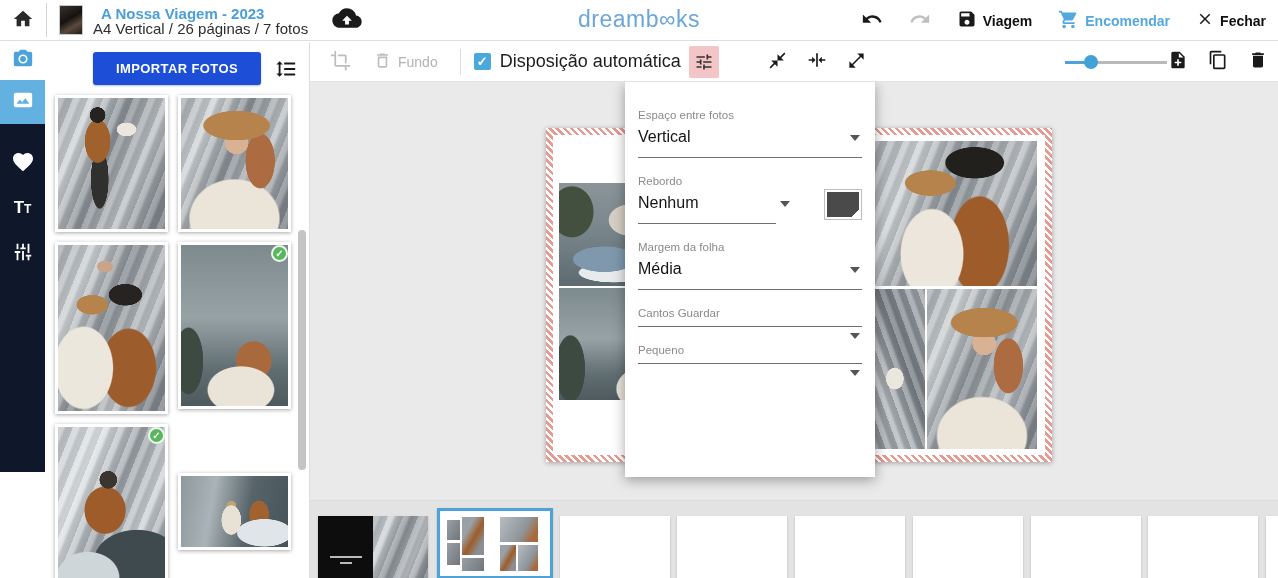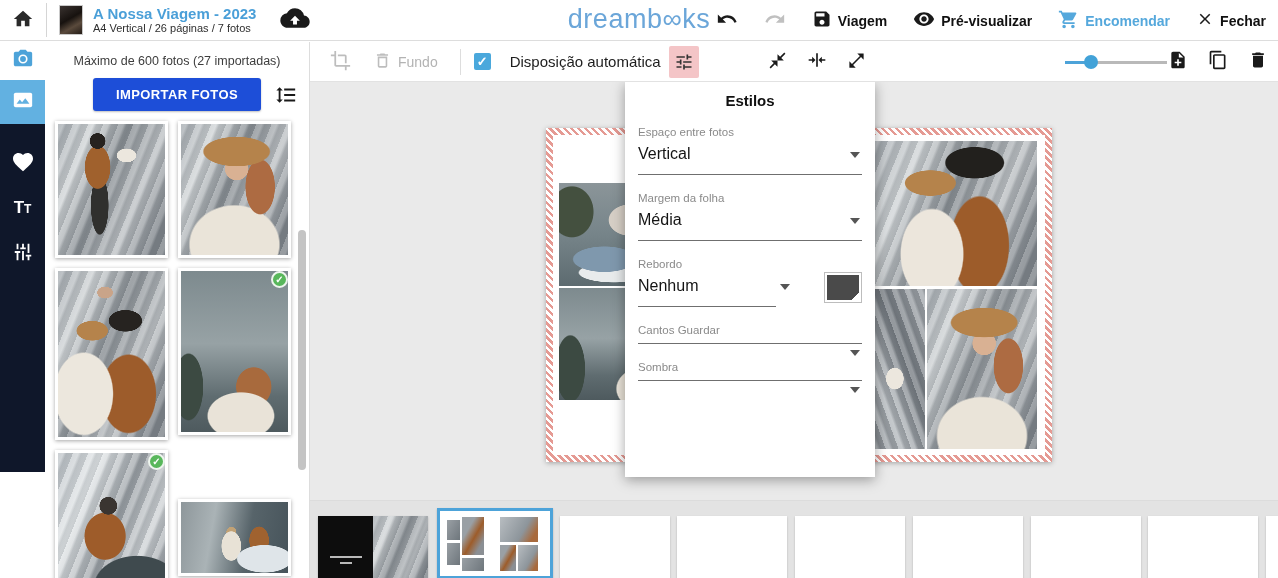--- a/index.html
+++ b/index.html
@@ -9,25 +9,25 @@
 
   
   .topbar { position:absolute; left:0; top:0; width:1278px; height:41px; background:#fff;
     border-bottom:1px solid #ddd; display:flex; align-items:center; z-index:40; }
   .tb-left { display:flex; align-items:center; gap:10px; padding-left:12px; }
   .icon-btn { background:none; border:none; cursor:pointer; display:flex; align-items:center;
     justify-content:center; padding:0; }
   .vdiv { width:1px; height:34px; background:#d5d5d5; margin:0 2px; }
   .book-thumb { width:24px; height:30px; border:1px solid #c9c9c9;
     background:linear-gradient(150deg,#3a3330 0%,#17120f 45%,#5a4a3c 70%,#241c16 100%); }
-  .book-title { color:#4a9fd8; font-size:15px; font-weight:bold; line-height:17px; }
-  .book-meta { color:#2e2e2e; font-size:11px; line-height:13px; }
+  .book-title { color:#4a9fd8; font-size:15px; font-weight:bold; line-height:17px;margin-left:8px; }
+  .book-meta { color:#2e2e2e; font-size:15px; line-height:13px; }
   .cloud-wrap { margin-left:14px; }
   .logo { position:absolute; left:50%; top:50%; transform:translate(-50%,-52%);
-    color:#6ba6d9; font-size:27px; font-weight:500; letter-spacing:.5px; }
+    color:#6ba6d9; font-size:23px; font-weight:500; letter-spacing:.5px; }
   .tb-right { position:absolute; right:12px; top:0; height:41px; display:flex;
     align-items:center; gap:26px; }
   .tb-action { display:flex; align-items:center; gap:6px; background:none; border:none;
     cursor:pointer; font-family:inherit; font-size:14px; font-weight:bold; color:#111; }
   .tb-action.blue { color:#55a8dc; }
 
   
   .app-body { position:absolute; left:0; top:42px; width:1278px; height:536px; display:flex; }
 
   
@@ -62,21 +62,21 @@
   
   .main { position:relative; flex:1; height:536px; display:flex; flex-direction:column; }
   .toolbar { height:40px; background:#fff; border-bottom:1px solid #e2e2e2; position:relative;
     display:flex; align-items:center; }
   .tool-icon { background:none; border:none; cursor:pointer; display:flex; align-items:center;
     justify-content:center; padding:0; }
   .gray-group { display:flex; align-items:center; gap:6px; color:#b3b3b3; font-size:14px; }
   .tb-sep { width:1px; height:26px; background:#ddd; }
   .chk { width:17px; height:17px; background:#4aa8dc; border-radius:2px; color:#fff;
     font-size:13px; line-height:17px; text-align:center; font-weight:bold; cursor:pointer; }
-  .auto-label { font-size:15px; color:#1d1d1d; margin:0 8px 0 19px; }
+  .auto-label { font-size:18px; color:#1d1d1d; margin:0 8px 0 9px; }
   .tune-btn { width:30px; height:32px; background:#f4c5c7; border:none; border-radius:2px;
     cursor:pointer; display:flex; align-items:center; justify-content:center; }
   .layout-icons { position:absolute; left:458px; display:flex; gap:20px; align-items:center; }
   .zoom-slider { position:absolute; left:755px; width:102px; height:14px; cursor:pointer; }
   .zs-track { position:absolute; left:0; top:6px; width:100%; height:3px; background:#b9b9b9; }
   .zs-fill { position:absolute; left:0; top:6px; width:25%; height:3px; background:#4da3d9; }
   .zs-thumb { position:absolute; left:25%; top:0; width:14px; height:14px; margin-left:-7px;
     border-radius:50%; background:#42a2d8; }
   .page-icons { position:absolute; right:10px; display:flex; gap:20px; align-items:center; }
 
@@ -227,28 +227,20 @@
         </span>
       </button>
       <button class="tb-action">
         <span>
           <svg width="20" height="20" viewBox="0 0 24 24" fill="#1a1a1a">
               <path d="M17 3H5c-1.11 0-2 .9-2 2v14c0 1.1.89 2 2 2h14c1.1 0 2-.9 2-2V7l-4-4zm-5 16c-1.66 0-3-1.34-3-3s1.34-3 3-3 3 1.34 3 3-1.34 3-3 3zm3-10H5V5h10v4z"></path>
             </svg>
         </span>
         <span>Viagem</span>
       </button>
-      <button class="tb-action">
-        <span>
-          <svg width="22" height="22" viewBox="0 0 24 24" fill="#1a1a1a">
-              <path d="M12 4.5C7 4.5 2.73 7.61 1 12c1.73 4.39 6 7.5 11 7.5s9.27-3.11 11-7.5c-1.73-4.39-6-7.5-11-7.5zM12 17c-2.76 0-5-2.24-5-5s2.24-5 5-5 5 2.24 5 5-2.24 5-5 5zm0-8c-1.66 0-3 1.34-3 3s1.34 3 3 3 3-1.34 3-3-1.34-3-3-3z"></path>
-            </svg>
-        </span>
-        <span>Pré-visualizar</span>
-      </button>
       <button class="tb-action blue">
         <span>
           <svg width="21" height="21" viewBox="0 0 24 24" fill="#55a8dc">
               <path d="M7 18c-1.1 0-1.99.9-1.99 2S5.9 22 7 22s2-.9 2-2-.9-2-2-2zM1 2v2h2l3.6 7.59-1.35 2.45c-.16.28-.25.61-.25.96 0 1.1.9 2 2 2h12v-2H7.42c-.14 0-.25-.11-.25-.25l.03-.12.9-1.63h7.45c.75 0 1.41-.41 1.75-1.03l3.58-6.49c.08-.14.12-.31.12-.48 0-.55-.45-1-1-1H5.21l-.94-2H1zm16 16c-1.1 0-1.99.9-1.99 2s.89 2 1.99 2 2-.9 2-2-.9-2-2-2z"></path>
             </svg>
         </span>
         <span>Encomendar</span>
       </button>
       <button class="tb-action">
         <span>
@@ -296,21 +288,20 @@
           <span style="transform:rotate(90deg);display:flex">
             <svg width="22" height="22" viewBox="0 0 24 24" fill="#fff">
                 <path d="M3 17v2h6v-2H3zM3 5v2h10V5H3zm10 16v-2h8v-2h-8v-2h-2v6h2zM7 9v2H3v2h4v2h2V9H7zm14 4v-2H11v2h10zm-6-4h2V7h4V5h-4V3h-2v6z"></path>
               </svg>
           </span>
         </div>
       </div>
     </div>
 
     <div class="photo-panel">
-      <div class="limit-label">Máximo de 600 fotos (27 importadas)</div>
       <div class="import-row">
         <button class="import-btn">IMPORTAR FOTOS</button>
         <span style="cursor:pointer;display:flex">
           <svg width="22" height="22" viewBox="0 0 24 24" fill="#1a1a1a">
               <path d="M6 7h2.5L5 3.5 1.5 7H4v10H1.5L5 20.5 8.5 17H6V7zm4-2v2h12V5H10zm0 14h12v-2H10v2zm0-6h12v-2H10v2z"></path>
             </svg>
         </span>
       </div>
       <div class="pgrid">
         <div class="pcol">
@@ -432,54 +423,53 @@
 
           <div class="sp-ph sp-boat" style="left:13px;top:55px;width:162px;height:103px"></div>
           <div class="sp-ph ph4" style="left:13px;top:160px;width:162px;height:112px"></div>
 
           <div class="sp-ph sp-couple" style="left:327px;top:13px;width:164px;height:145px"></div>
           <div class="sp-ph sp-stairs" style="left:327px;top:161px;width:52px;height:160px"></div>
           <div class="sp-ph ph2" style="left:381px;top:161px;width:110px;height:160px"></div>
         </div>
 
         <div class="popup">
-          <div class="popup-title">Estilos</div>
 
           <div class="field">
             <div class="f-label">Espaço entre fotos</div>
             <div class="f-value">Vertical</div>
-            <span class="caret"></span>
-            <div class="f-line"></div>
-          </div>
-
-          <div class="field">
-            <div class="f-label">Margem da folha</div>
-            <div class="f-value">Média</div>
             <span class="caret"></span>
             <div class="f-line"></div>
           </div>
 
           <div class="field">
             <div class="f-label">Rebordo</div>
             <div class="f-value">Nenhum</div>
             <span class="caret inner"></span>
             <div class="f-line short"></div>
             <div class="swatch-box">
               <div class="swatch" style="--swatch: #4a4a4a;"></div>
             </div>
           </div>
 
           <div class="field">
+            <div class="f-label">Margem da folha</div>
+            <div class="f-value">Média</div>
+            <span class="caret"></span>
+            <div class="f-line"></div>
+          </div>
+
+          <div class="field">
             <div class="f-label">Cantos Guardar</div>
             <span class="caret"></span>
             <div class="f-line"></div>
           </div>
 
           <div class="field">
-            <div class="f-label">Sombra</div>
+            <div class="f-label">Pequeno</div>
             <span class="caret"></span>
             <div class="f-line"></div>
           </div>
         </div>
       </div>
 
       <div class="strip">
         <div class="thumb cover-thumb" style="left:8px">
           <div class="cover-left">
             <div class="cover-line" style="top:40px;width:32px"></div>

